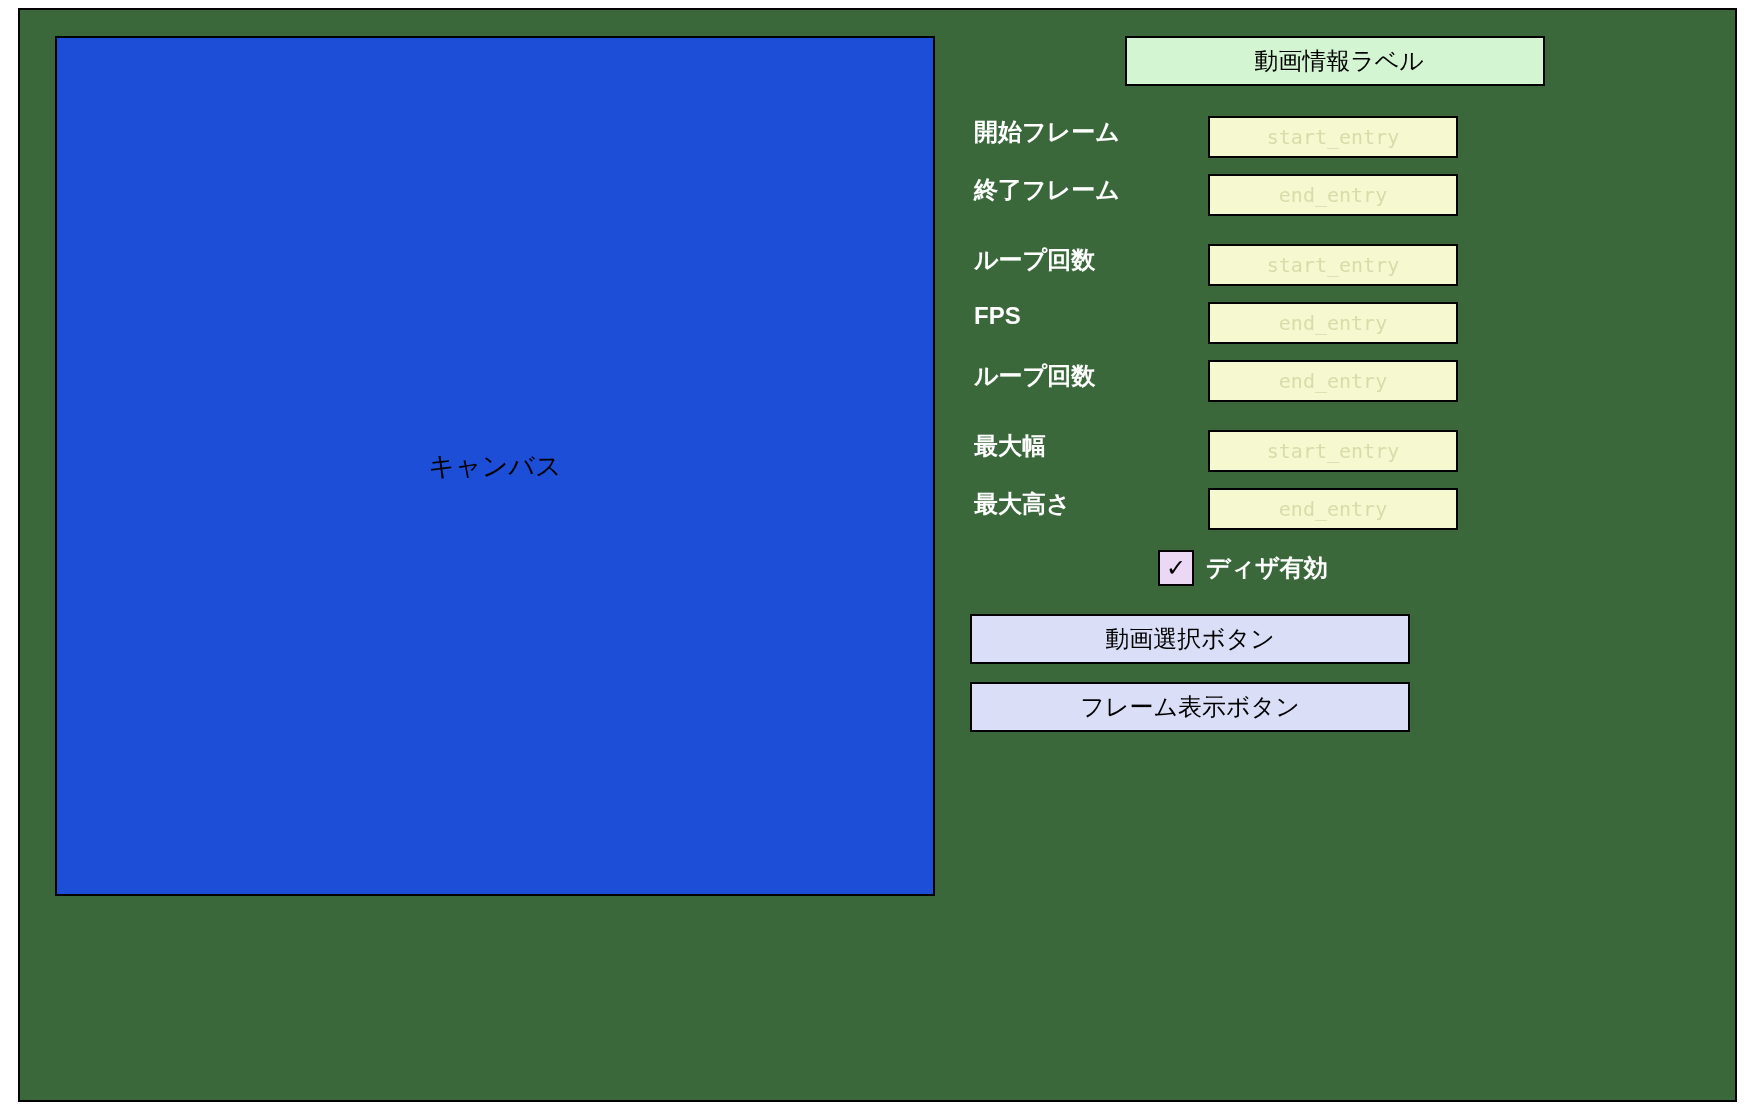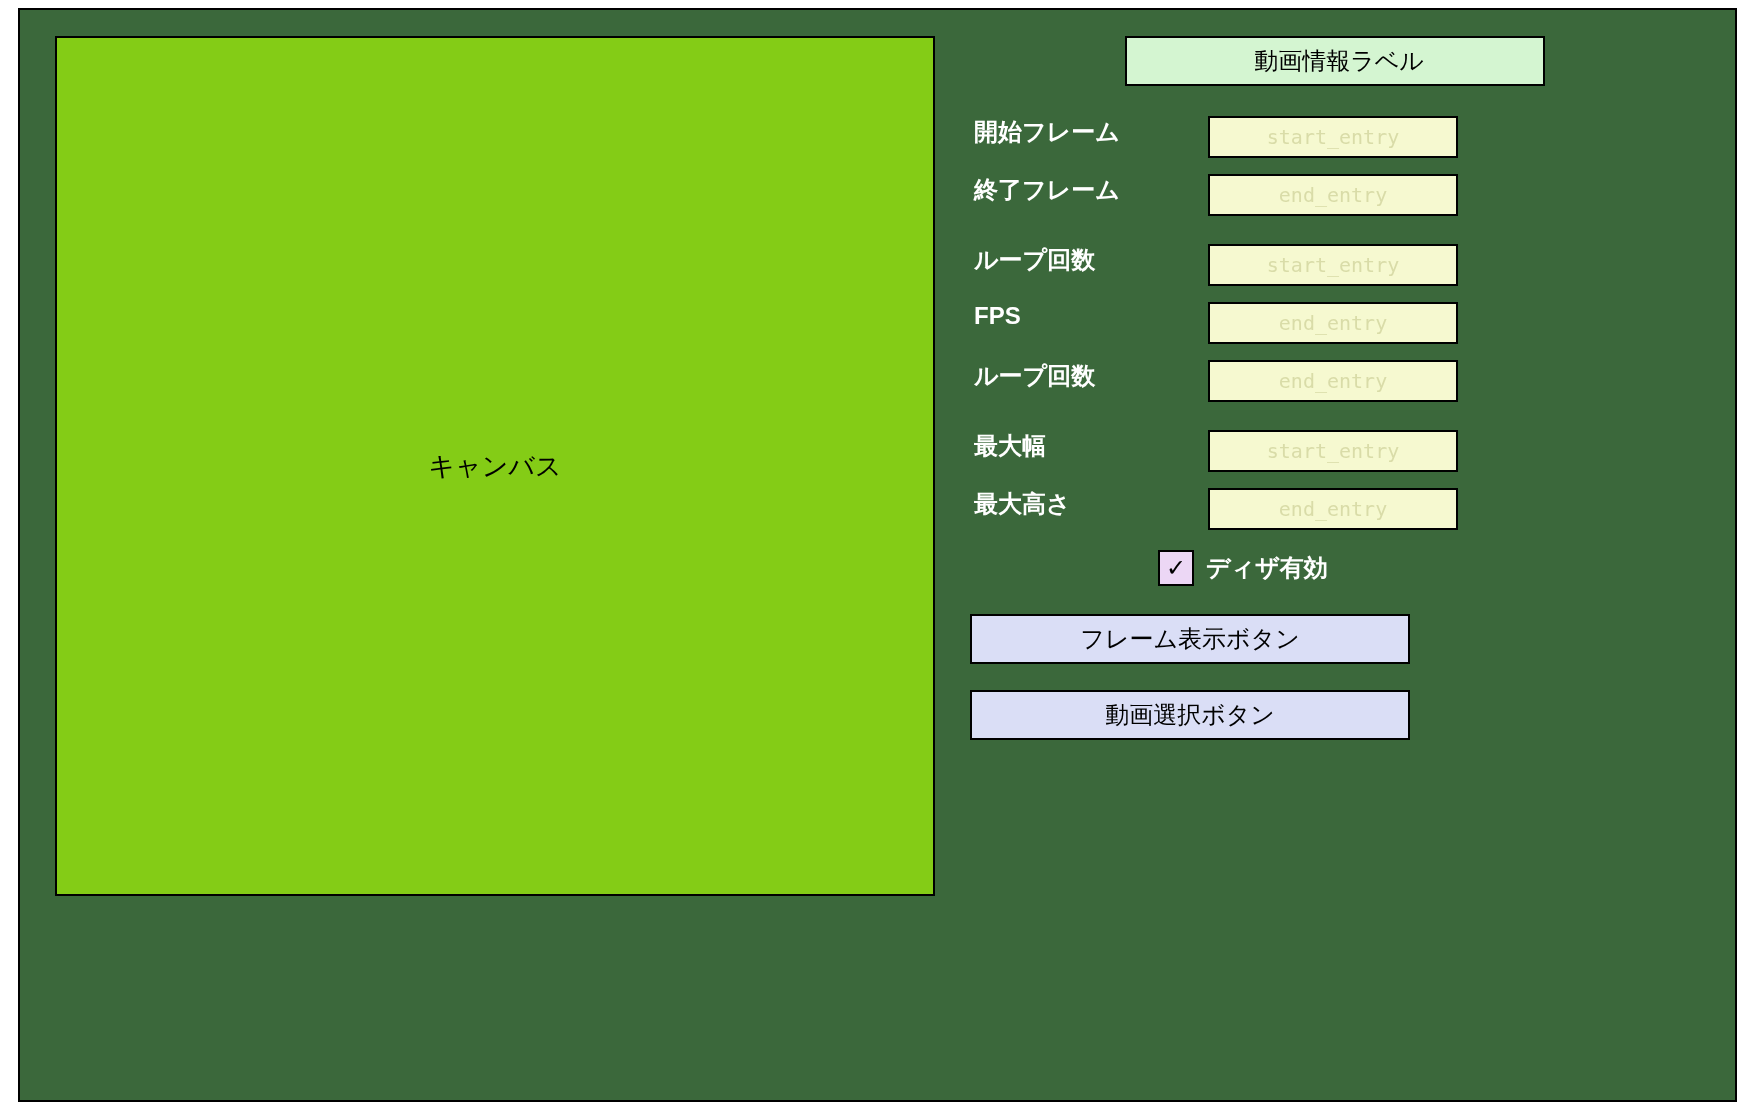--- a/index.html
+++ b/index.html
@@ -21,21 +21,21 @@
       height: 1094px;
       background: #3b683b;
       border: 2px solid #000;
     }
     .canvas-box {
       position: absolute;
       top: 26px;
       left: 35px;
       width: 880px;
       height: 860px;
-      background: #84cc16;
+      background: #1d4ed8;
       border: 2px solid #000;
       display: flex;
       align-items: center;
       justify-content: center;
       font-size: 26px;
       color: #000;
     }
     .panel {
       position: absolute;
       top: 26px;
@@ -207,25 +207,25 @@
     </div>
 
     <div class="checkbox-row">
       <div class="checkbox">
         <span>✓</span>
       </div>
       <div class="checkbox-label">ディザ有効</div>
     </div>
 
 
+    <div class="button">
+      <span>動画選択ボタン</span>
+    </div>
+
     <div class="button button-group-top">
       <span>フレーム表示ボタン</span>
     </div>
 
-    <div class="button">
-      <span>動画選択ボタン</span>
-    </div>
-
 
   </div>
 
 
 </div>
 
 </body></html>

